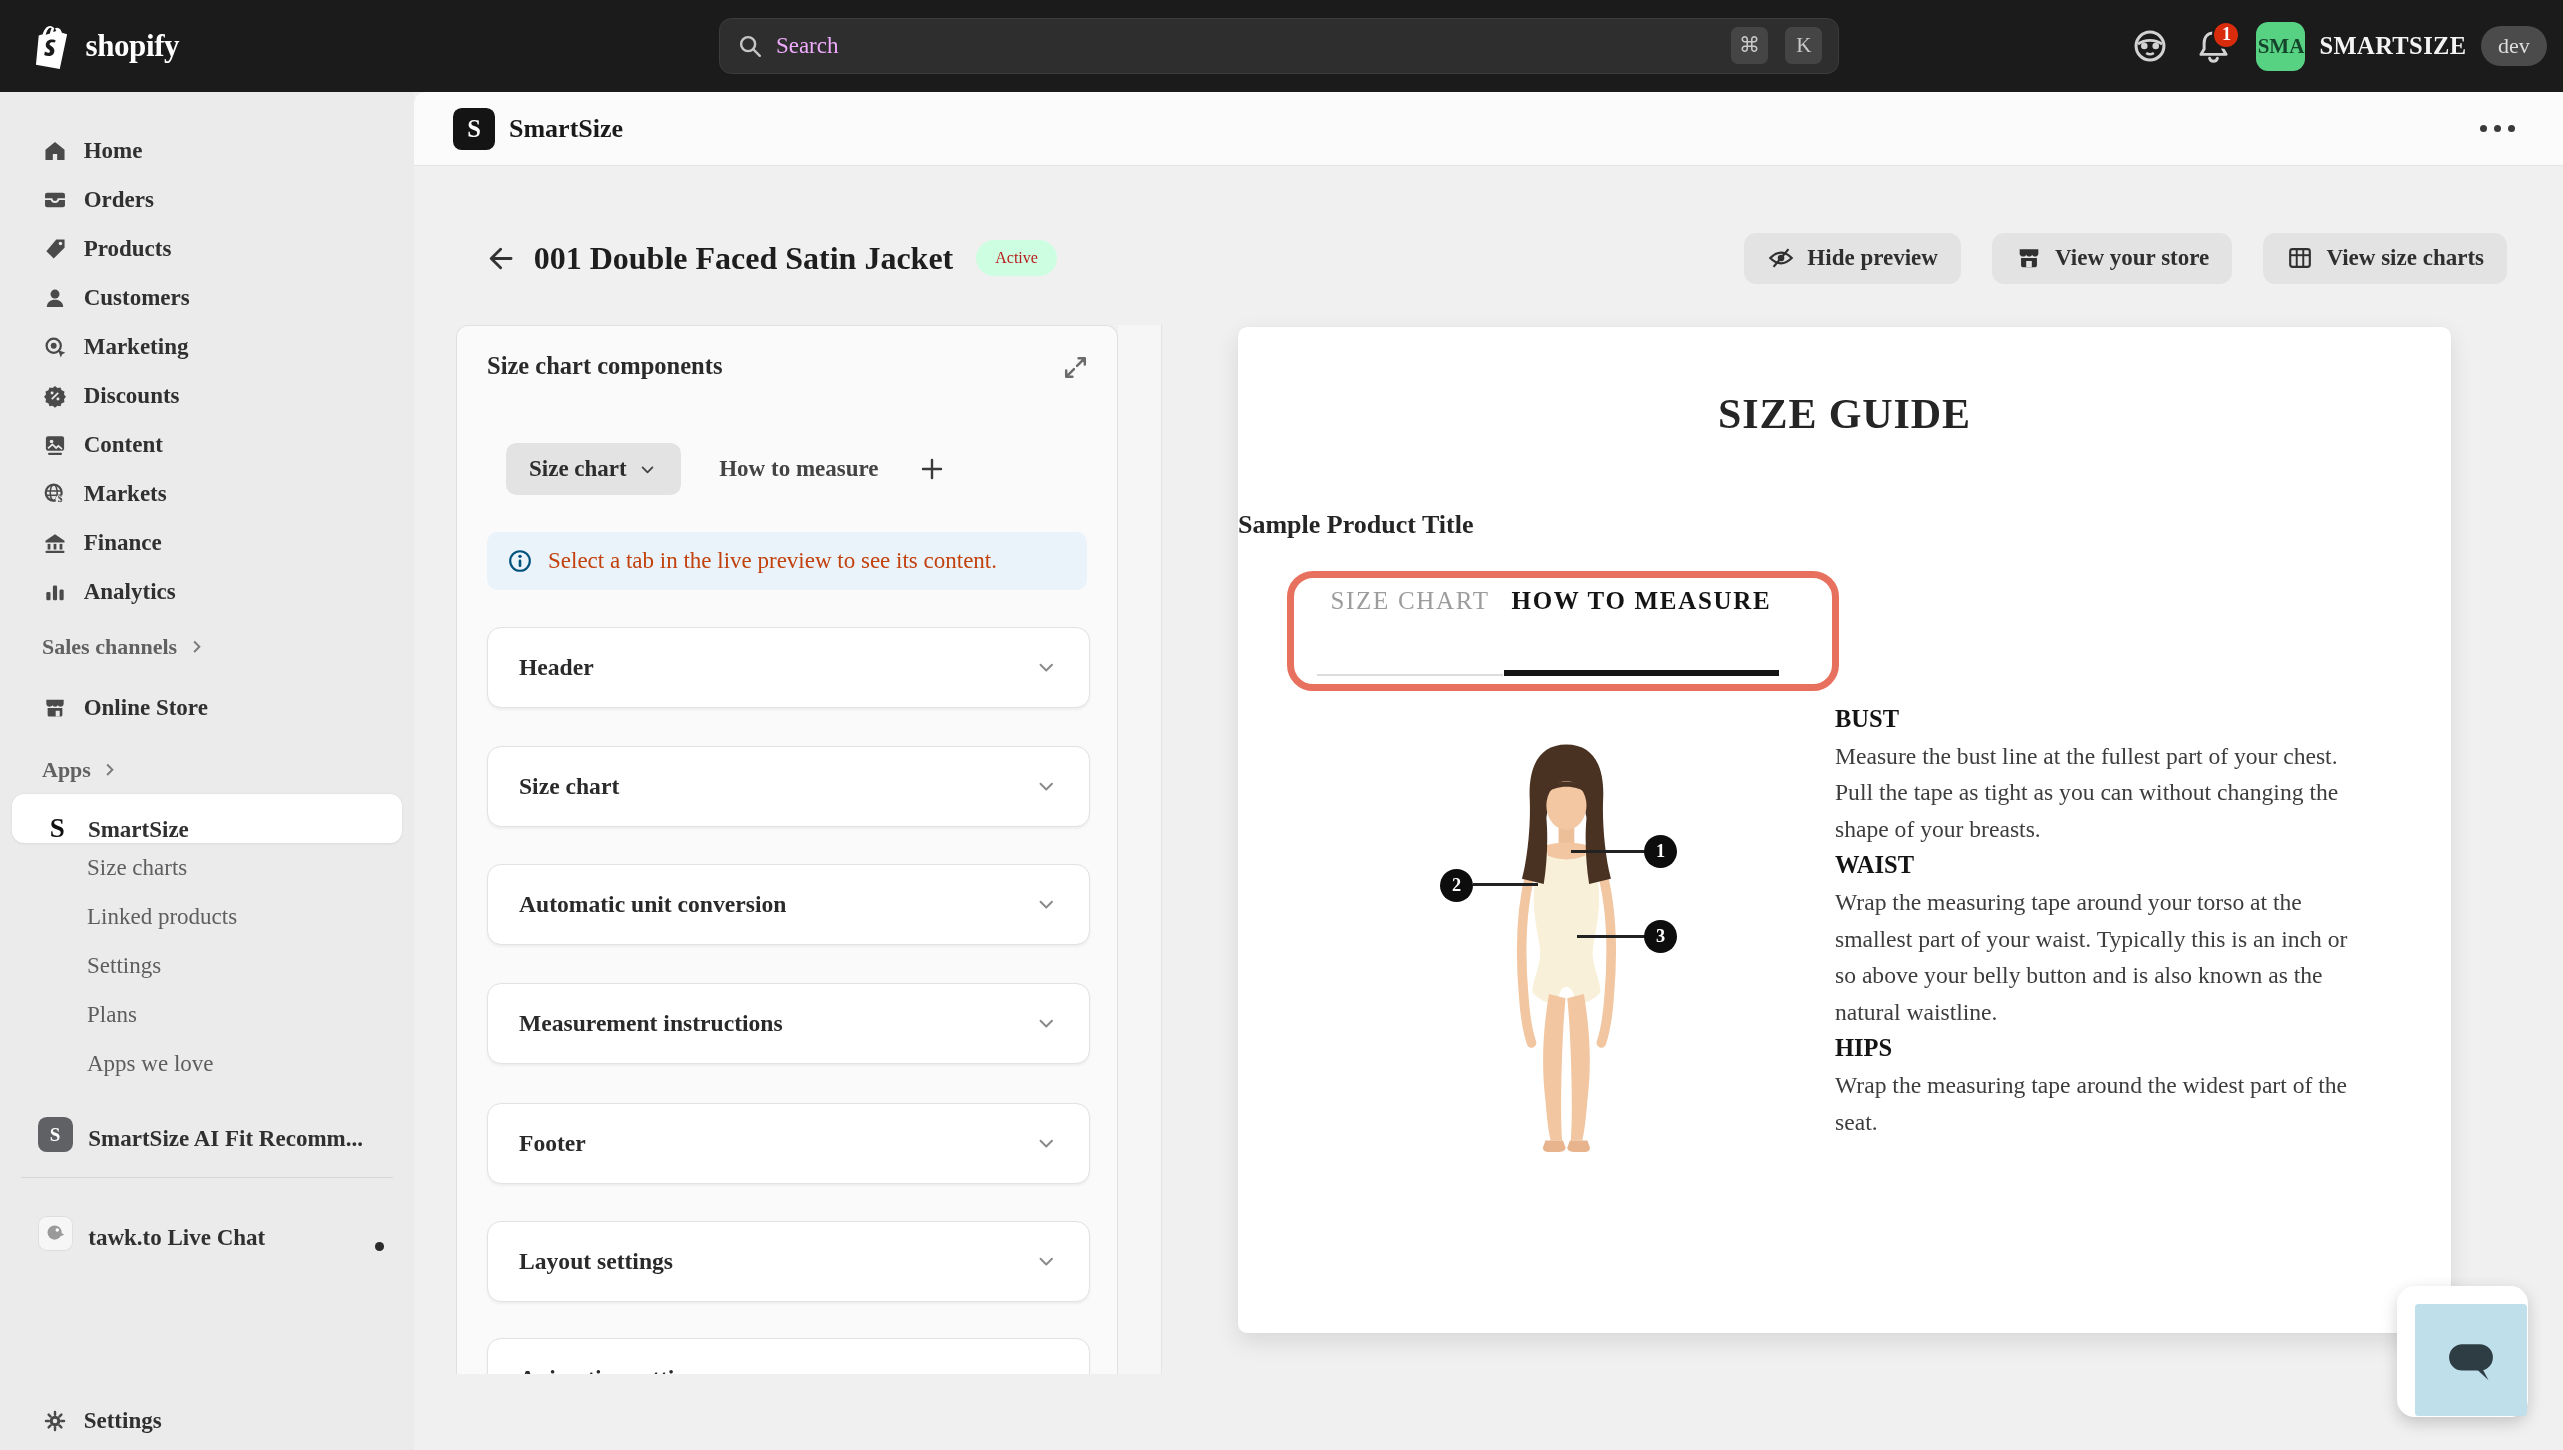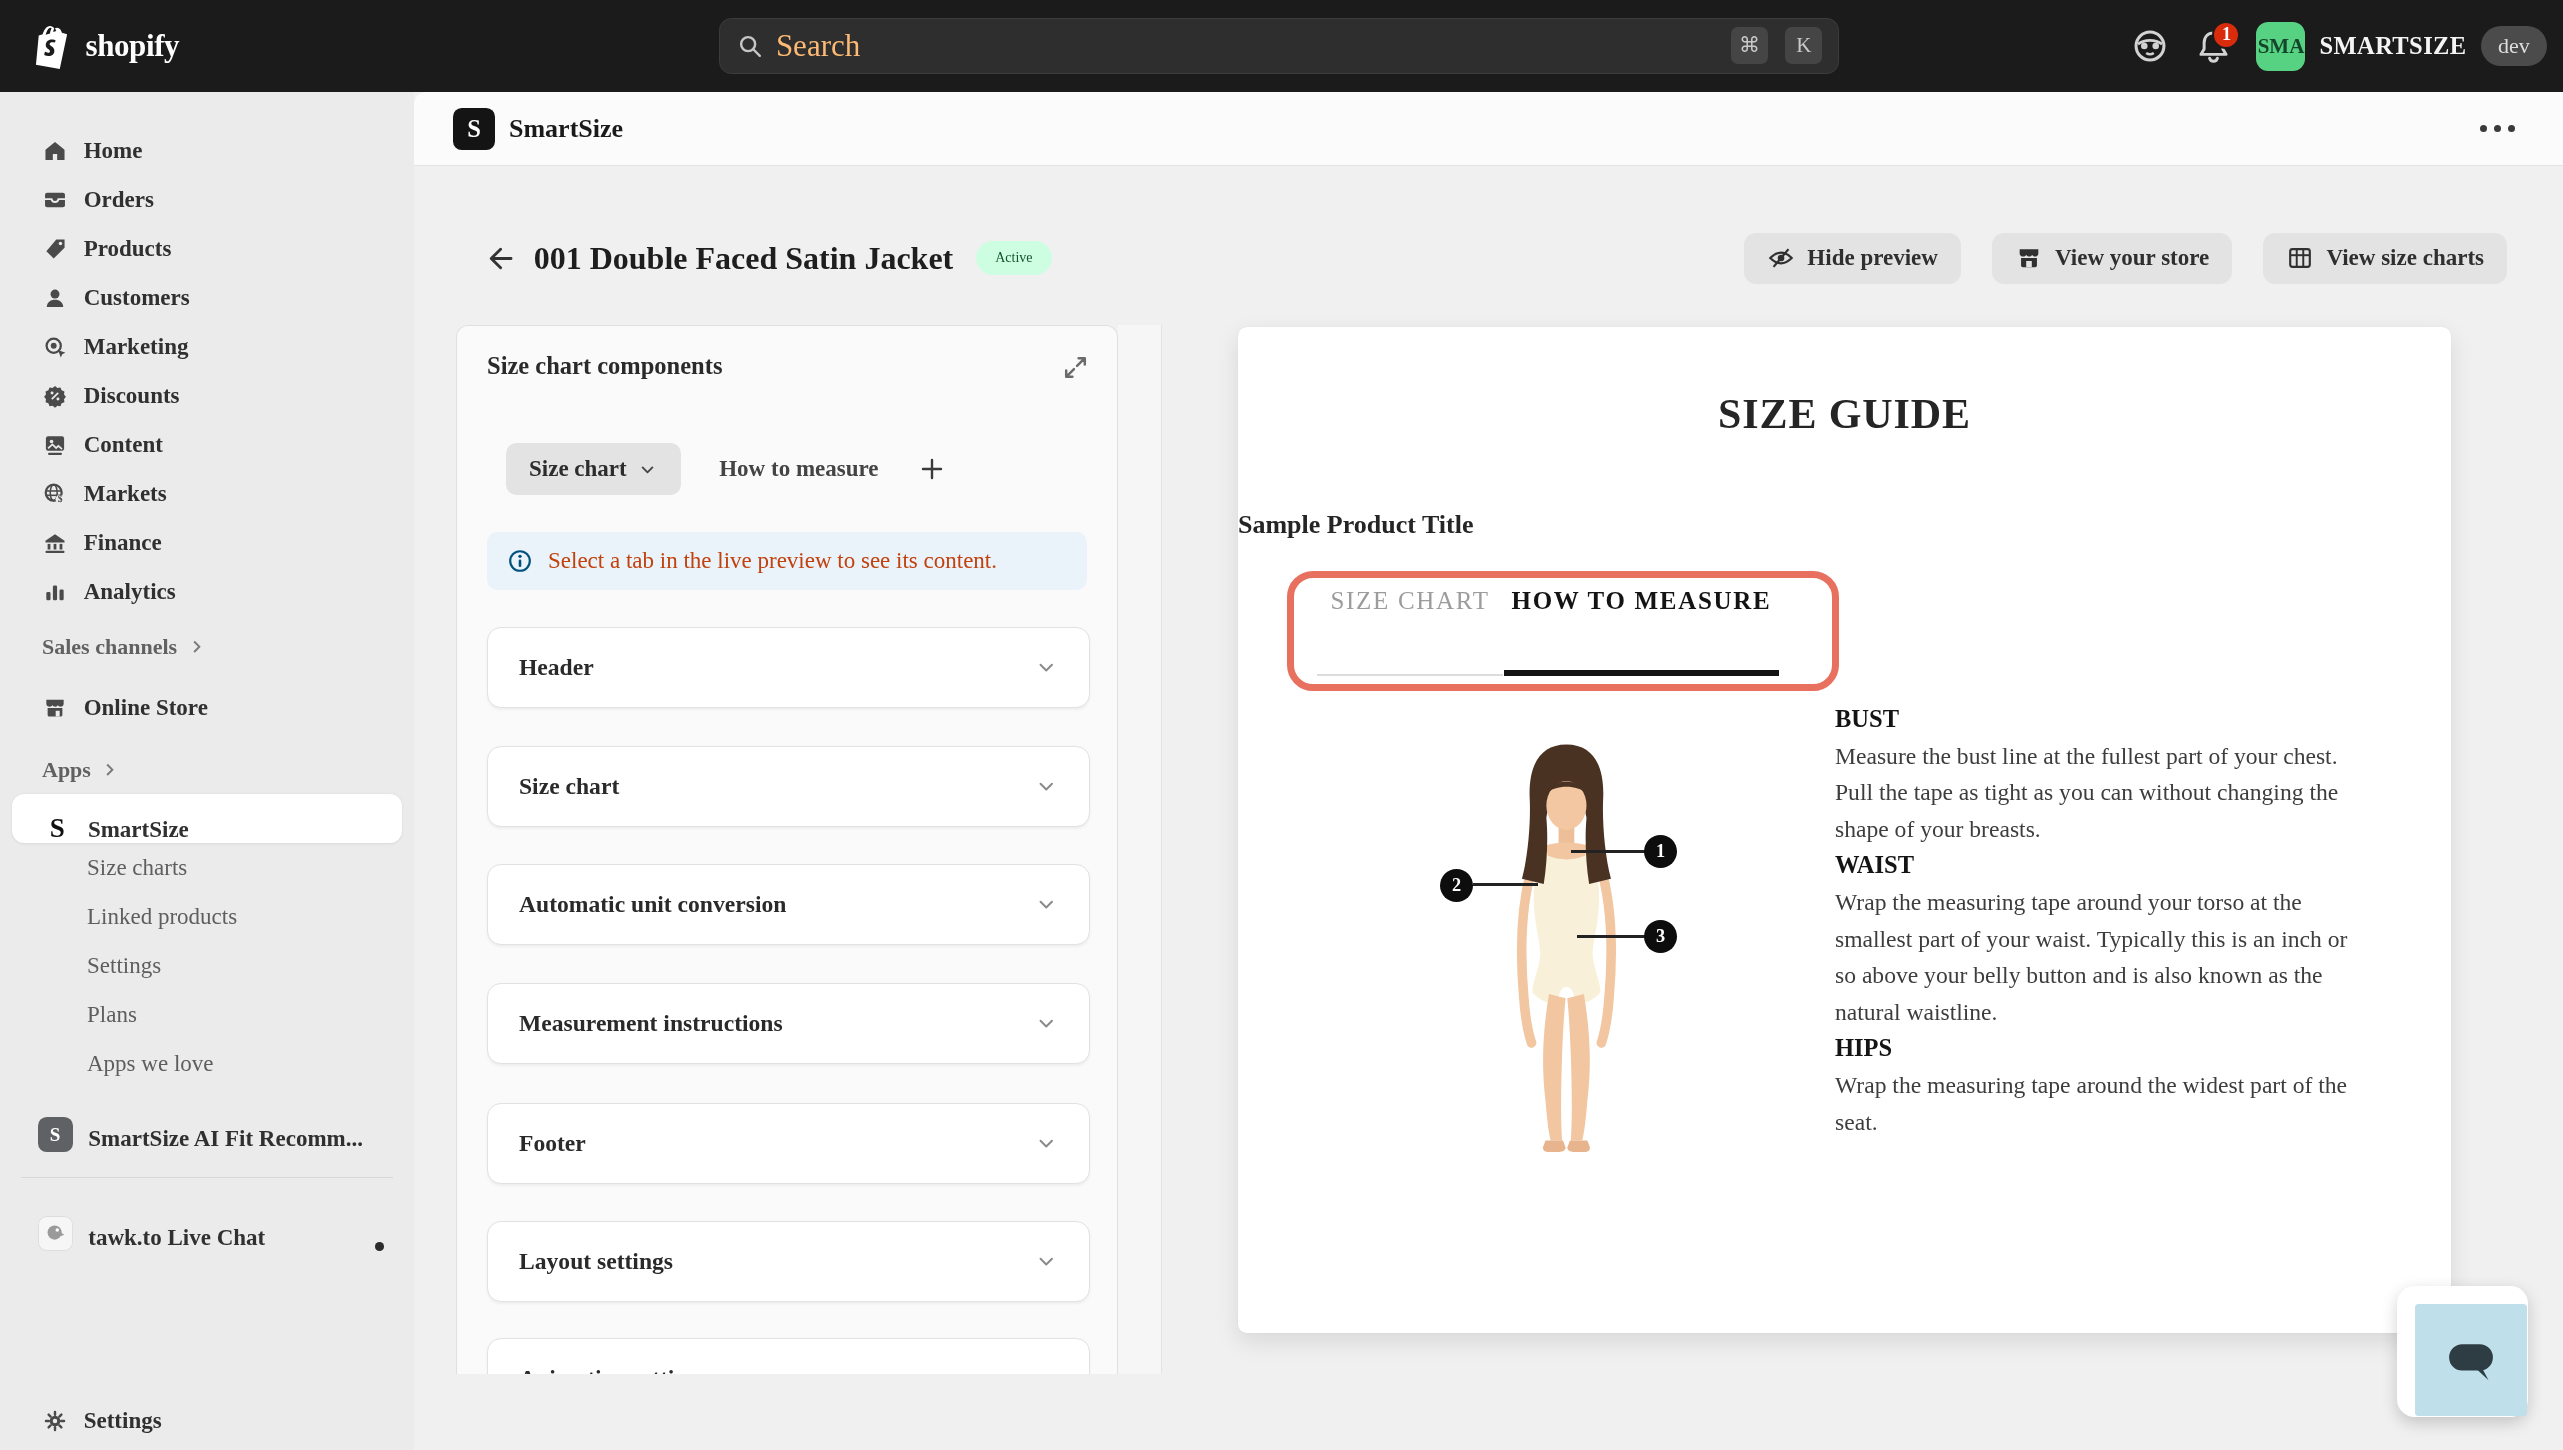--- a/index.html
+++ b/index.html
@@ -5,21 +5,21 @@
   * { box-sizing: border-box; margin: 0; padding: 0; }
   html,body { background:#e8e8e8; }
   body { font-family:"Liberation Sans", sans-serif; }
   .page { position:relative; width:2563px; height:1450px; background:#f0f0f0; overflow:hidden;font-family:Liberation Serif, serif; }
 
   
   .topbar { position:absolute; left:0; top:0; width:2563px; height:92px; background:#1b1b1b; }
   .tb-logo { position:absolute; left:35px; top:0; height:92px; display:flex; align-items:center; gap:10.5px; }
   .tb-logo-text { color:#fff; font-size:31px; font-weight:700; letter-spacing:-0.4px; }
   .tb-search { position:absolute; left:719px; top:17.5px; width:1120px; height:56px; background:#2e2e2e; border:0.9px solid #3c3c3c; border-radius:12.2px; display:flex; align-items:center; padding:0 15.7px; gap:12.2px; cursor:text; }
-  .tb-search-text { color:#fdba74; font-size:31px; flex:1; }
+  .tb-search-text { color:#f0abfc; font-size:23px; flex:1; }
   .tb-key { background:#454545; color:#c9c9c9; font-size:21px; border-radius:7px; height:37px; min-width:37px; display:flex; align-items:center; justify-content:center; padding:0 7px; margin-left:5.2px; }
   .tb-right { position:absolute; right:15.7px; top:0; height:92px; display:flex; align-items:center; gap:23px; }
   .tb-iconbtn { position:relative; width:40px; height:40px; display:flex; align-items:center; justify-content:center; cursor:pointer; }
   .tb-badge { position:absolute; top:-5.2px; right:-7px; background:#d82c0d; color:#fff; font-size:18.3px; font-weight:700; min-width:28px; height:28px; border-radius:14px; display:flex; align-items:center; justify-content:center; border:2.6px solid #1b1b1b; }
   .tb-account { display:flex; align-items:center; gap:14px; cursor:pointer; }
   .tb-avatar { width:49px; height:49px; border-radius:12.2px; background:#57d283; color:#14452b; font-size:21px; font-weight:700; display:flex; align-items:center; justify-content:center; }
   .tb-account-name { color:#f4f4f4; font-size:24.5px; font-weight:700; letter-spacing:0.4px; }
   .tb-dev { background:#4b4b4b; color:#dedede; font-size:22px; border-radius:21px; padding:7px 17.5px; }
 
   
@@ -44,21 +44,21 @@
   .content { position:absolute; left:414px; top:92px; width:2149px; height:1358px; background:#f0f0f0; }
   .app-header { position:absolute; left:0; top:0; width:100%; height:74px; background:#fbfbfb; border-bottom:0.9px solid #e3e3e3; border-top-left-radius:12.2px; display:flex; align-items:center; padding:0 39px; }
   .ah-icon { width:42px; height:42px; border-radius:8.7px; background:#141414; color:#fff; font-size:24.5px; font-weight:800; display:flex; align-items:center; justify-content:center; }
   .ah-title { font-size:26px; font-weight:700; color:#1a1a1a; margin-left:14px; }
   .ah-more { margin-left:auto; display:flex; gap:7px; cursor:pointer; padding:8.7px; }
   .ah-more i { width:7px; height:7px; border-radius:50%; background:#3a3a3a; }
 
   .page-head { position:absolute; left:66px; right:56px; top:140px; height:52px; display:flex; align-items:center; }
   .ph-back { width:38px; height:38px; display:flex; align-items:center; justify-content:center; cursor:pointer; }
   .ph-title { font-size:32px; font-weight:700; color:#1e1e1e; margin-left:15.7px; white-space:nowrap; }
-  .ph-badge { margin-left:23px; background:#cdfee1; color:#14532d; font-size:14px; font-weight:500; padding:8.7px 19px; border-radius:23px; }
+  .ph-badge { margin-left:23px; background:#cdfee1; color:#b91c1c; font-size:16px; font-weight:500; padding:8.7px 19px; border-radius:23px; }
   .ph-actions { margin-left:auto; display:flex; gap:31px; }
   .ph-btn { height:51px; background:#e3e3e3; border-radius:12.2px; display:flex; align-items:center; gap:12.2px; padding:0 23px; font-size:23px; font-weight:600; color:#2f2f2f; cursor:pointer; white-space:nowrap; }
 
   
   .panel { position:absolute; left:42px; top:233px; width:662px; height:1049px; background:#fafafa; border:0.9px solid #e0e0e0; border-bottom:none; border-radius:12.2px 12.2px 0 0; overflow:hidden; }
   .gutter { position:absolute; left:704px; top:233px; width:44px; height:1049px; background:#f6f6f6; border-right:0.9px solid #e3e3e3; }
   .panel-title { position:absolute; left:30px; top:26px; font-size:24.5px; font-weight:700; color:#2a2a2a; }
   .panel-expand { position:absolute; right:26px; top:26px; width:31px; height:31px; cursor:pointer; }
   .panel-tabs { position:absolute; left:49px; top:116px; height:54px; display:flex; align-items:center; gap:38px; }
   .pt-pill { height:52px; background:#e3e3e3; border-radius:10.5px; display:flex; align-items:center; gap:10.5px; padding:0 23px; font-size:23px; font-weight:600; color:#2d2d2d; cursor:pointer; }

